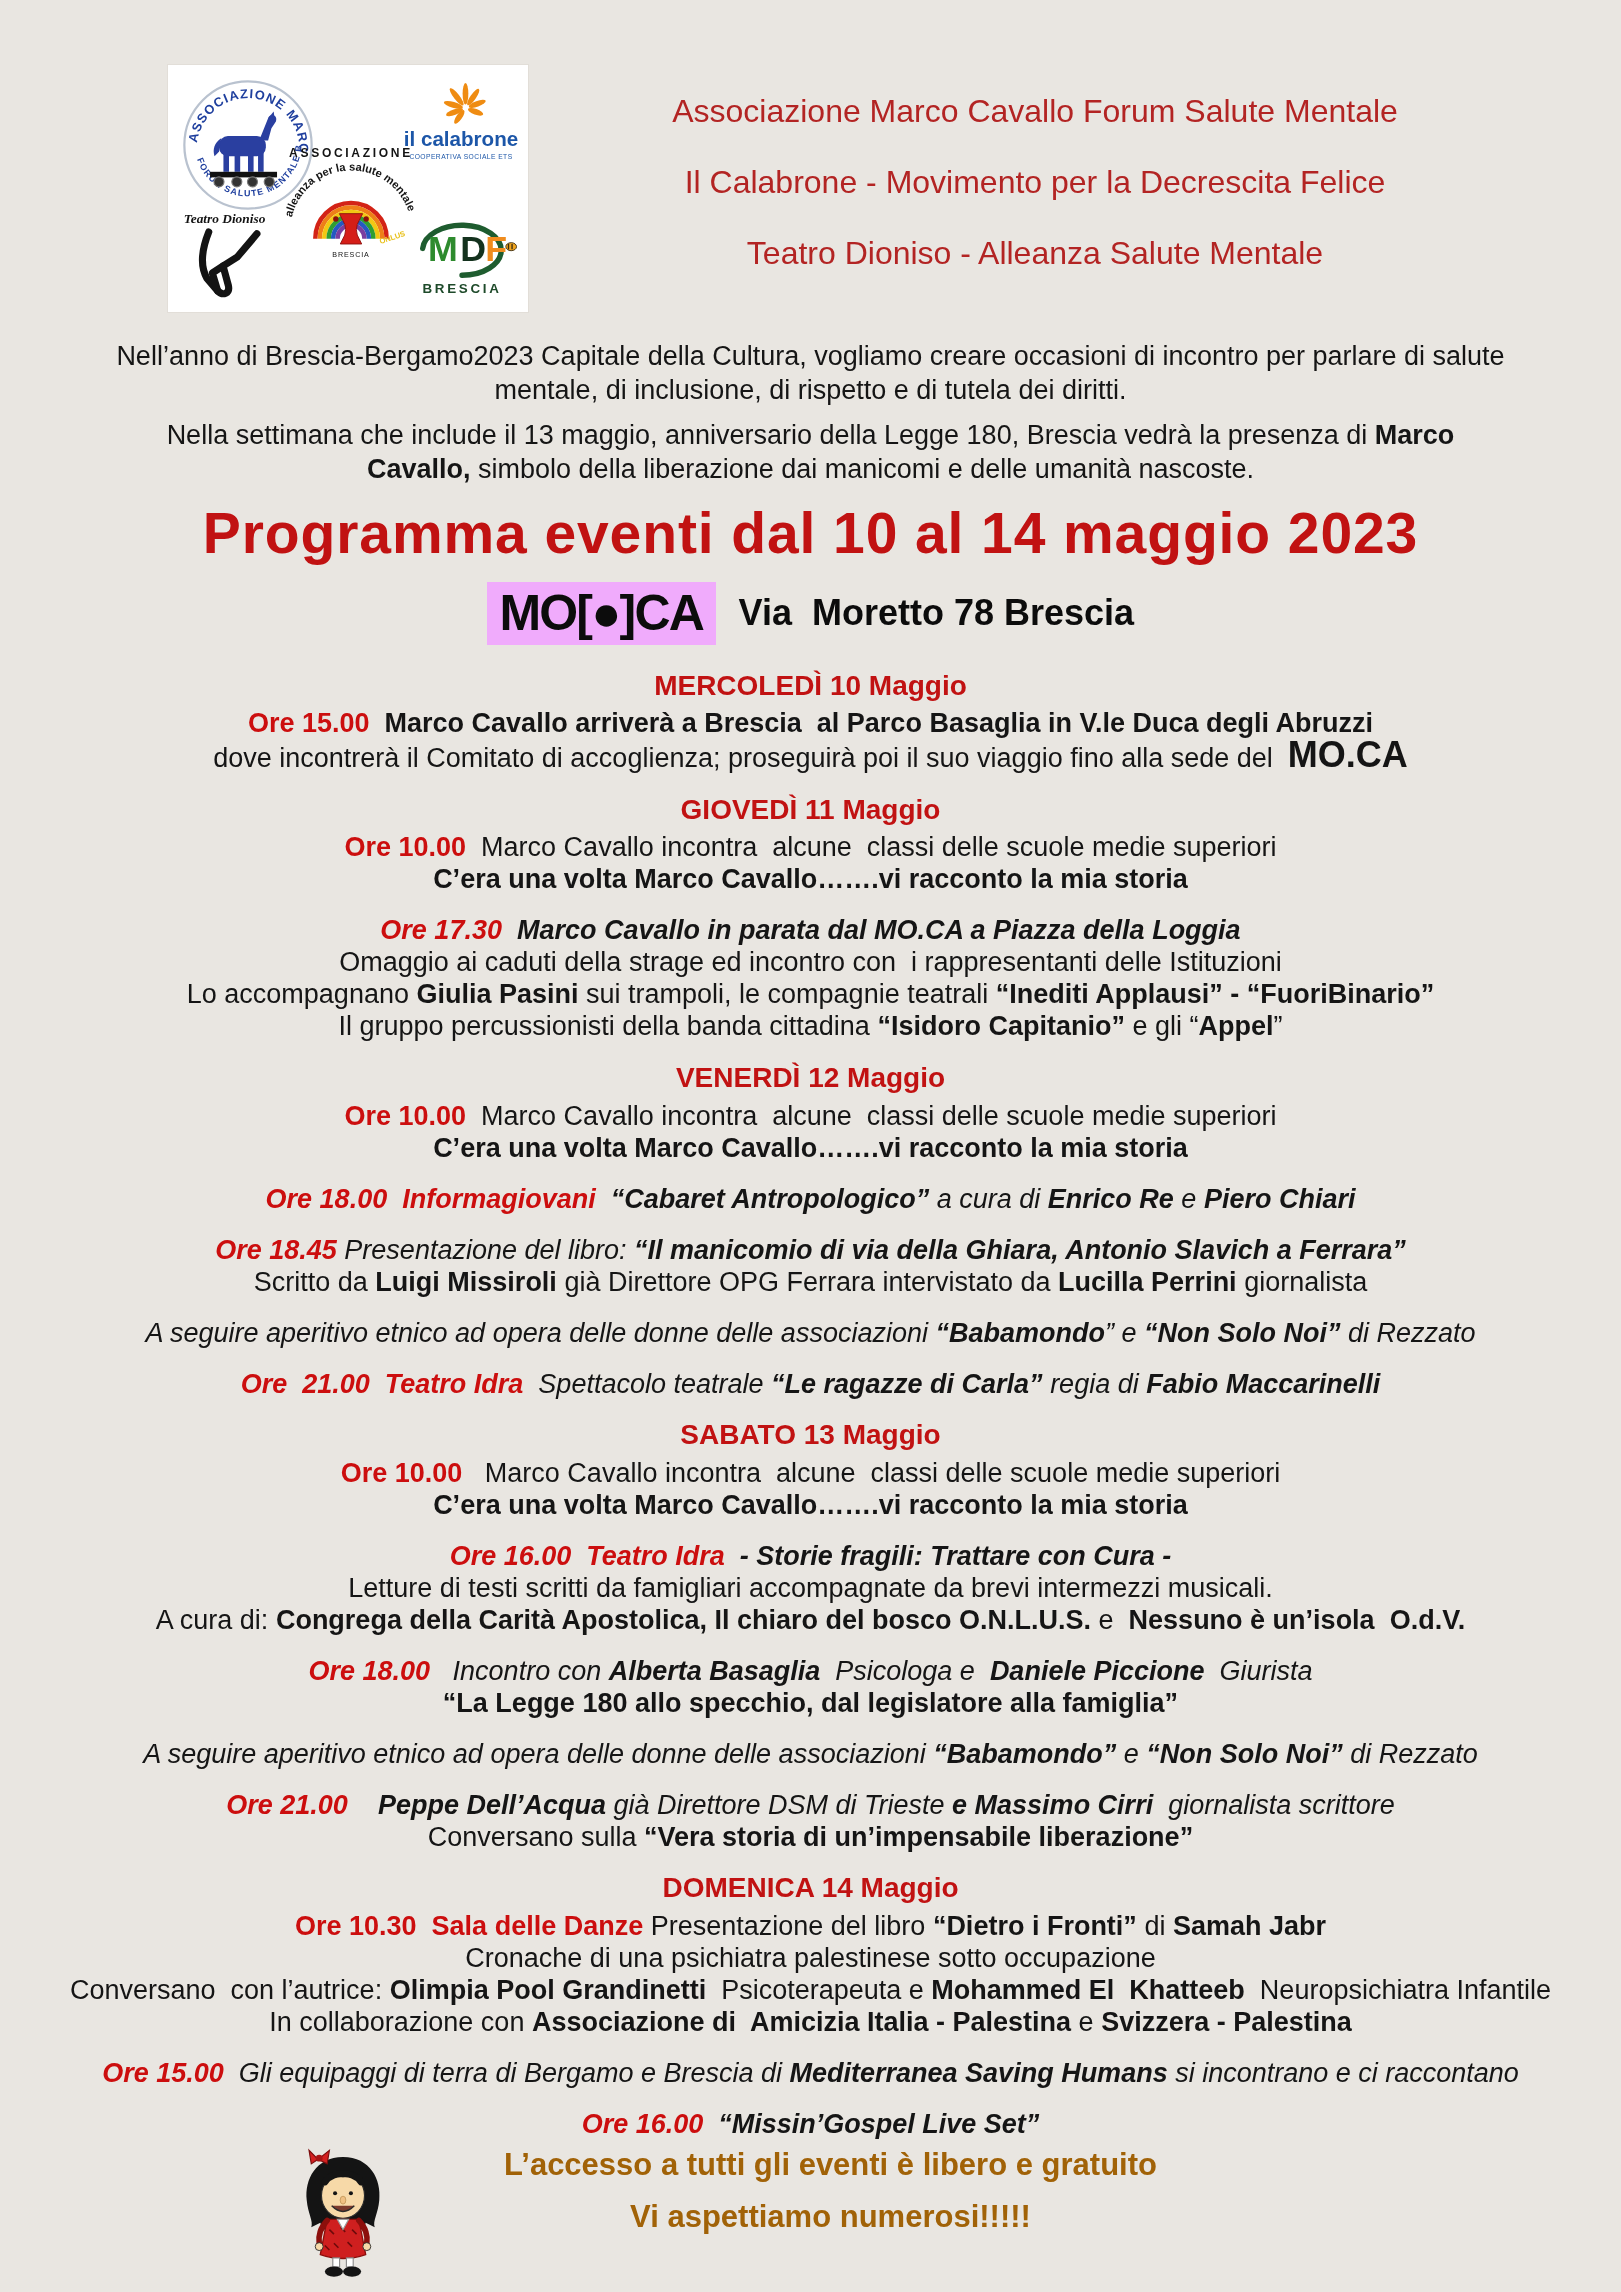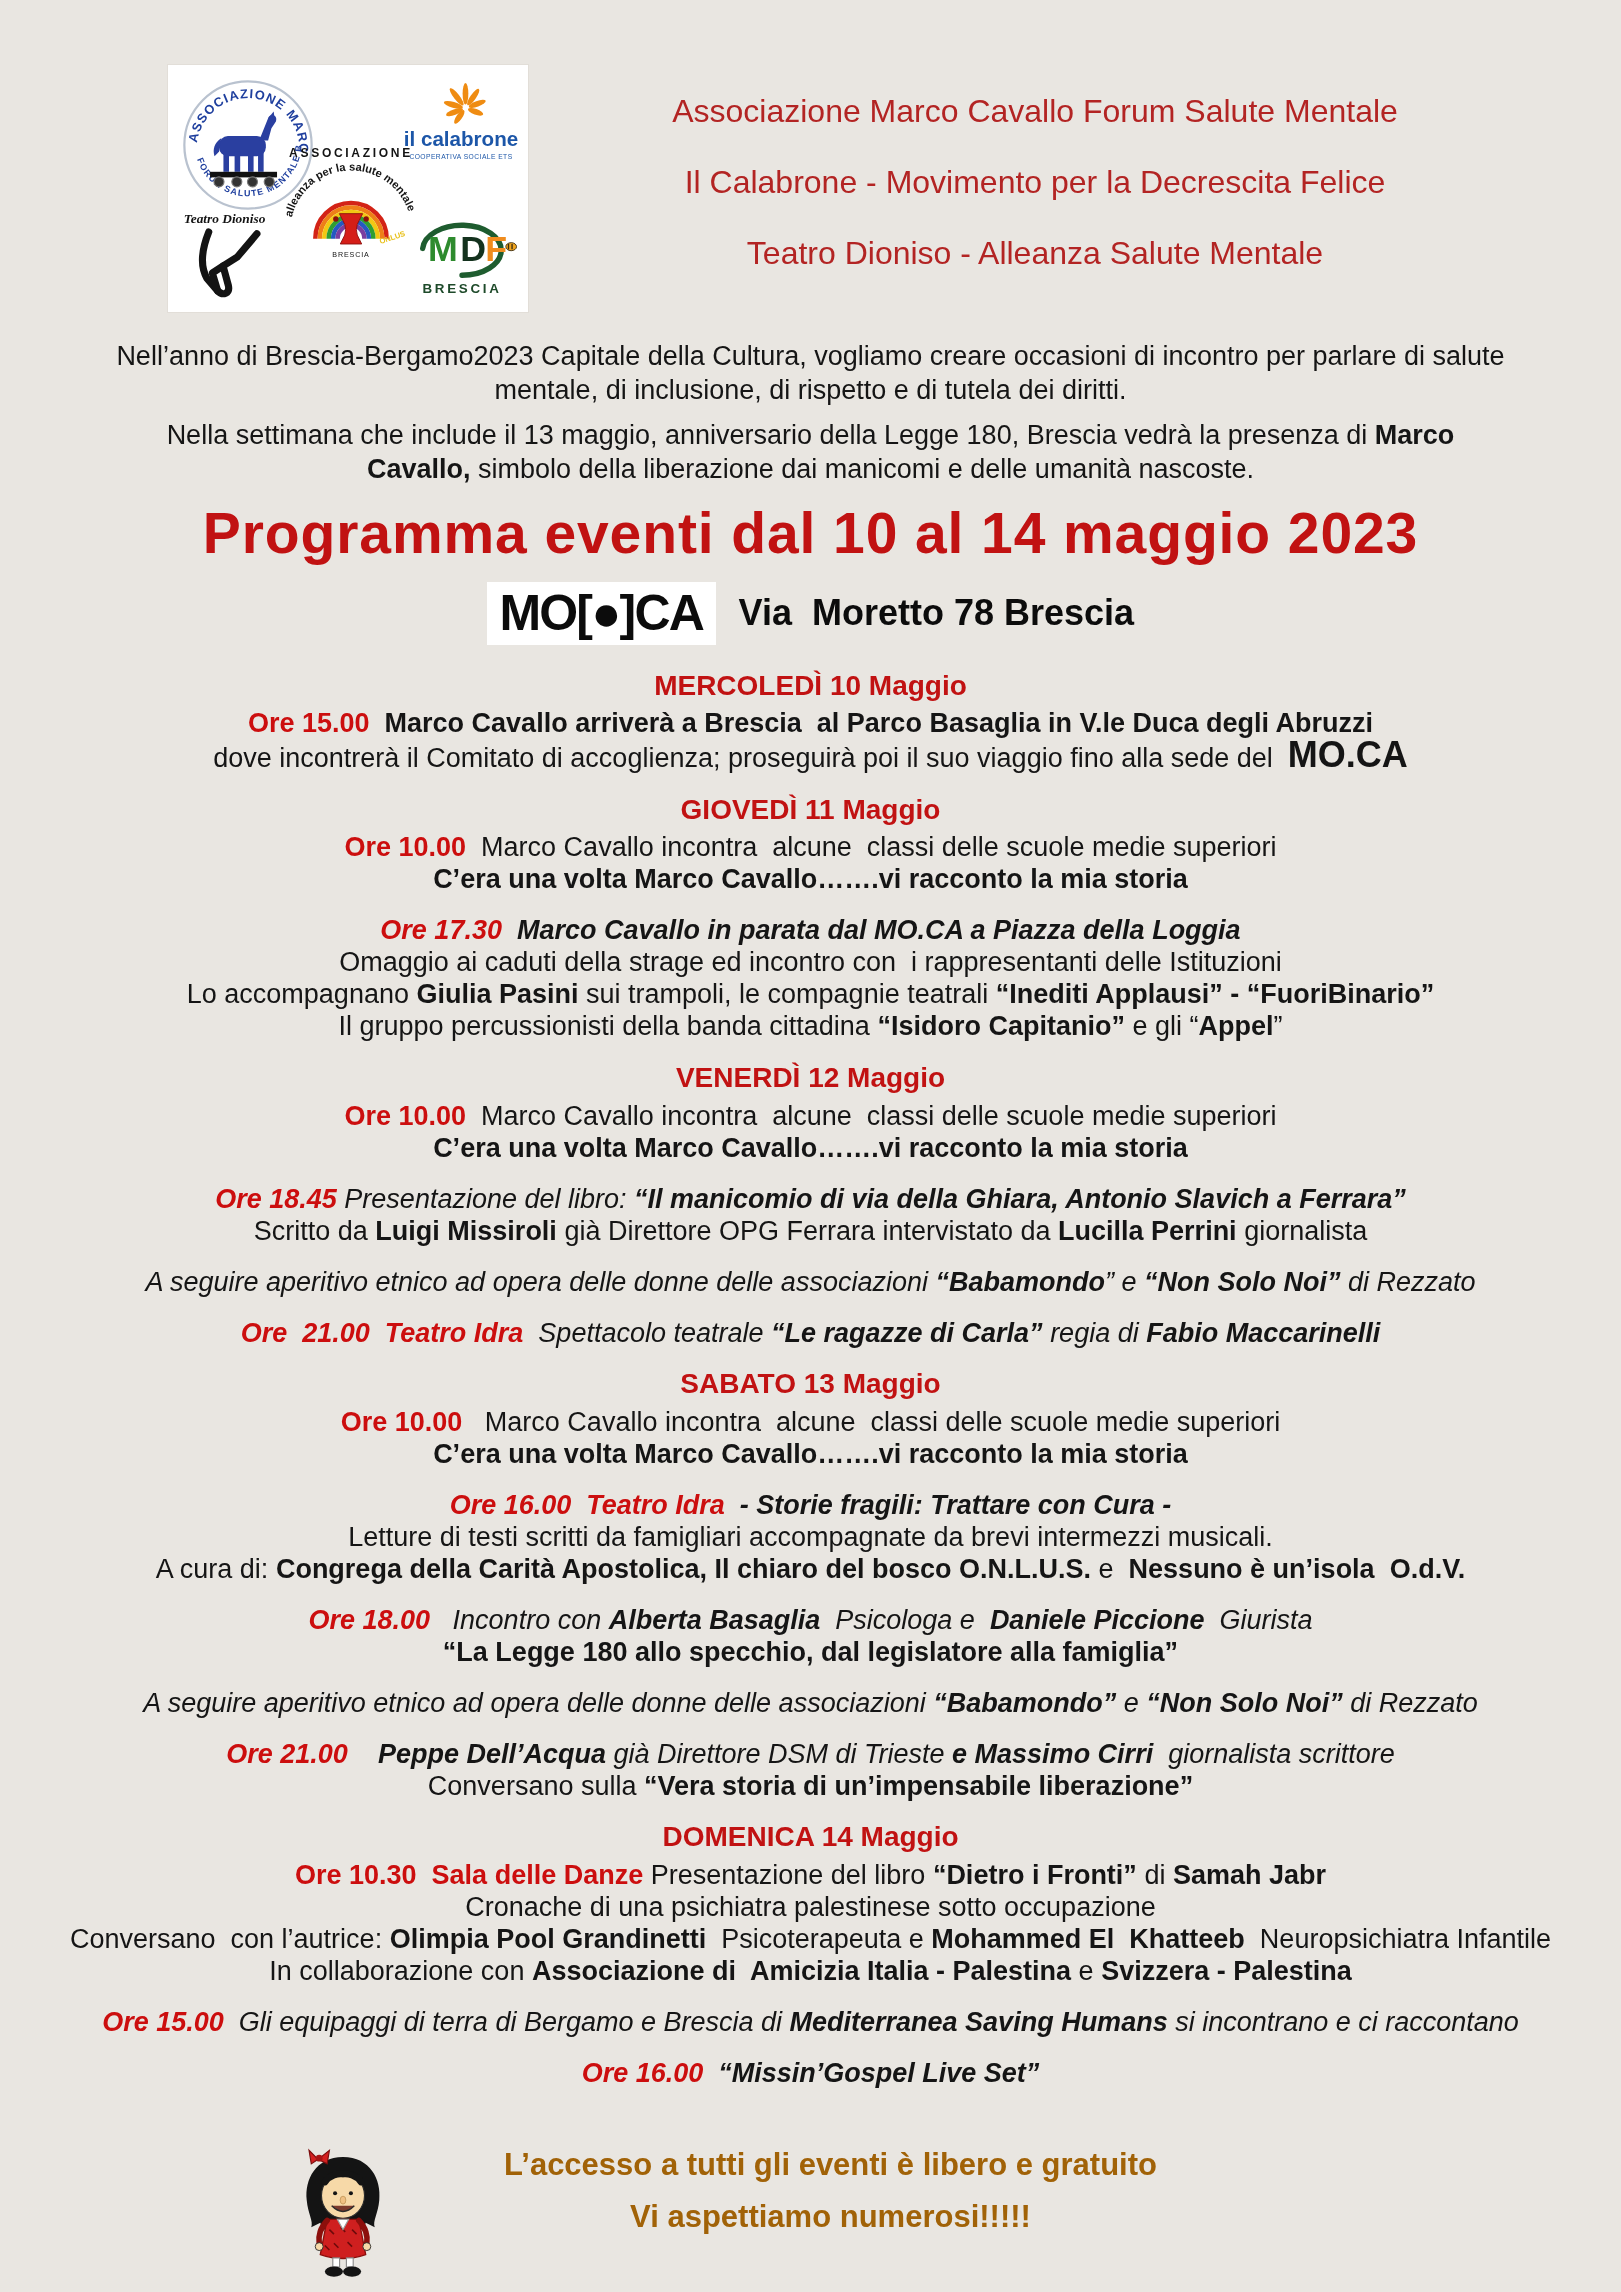--- a/index.html
+++ b/index.html
@@ -45,21 +45,21 @@
   .main-title{
     margin-top:14.3px;
     font-size:57px;font-weight:bold;color:var(--bright-red);
     letter-spacing:0.9px;
   }
   .venue-row{
     margin-top:9px;height:77px;
     display:flex;align-items:center;justify-content:center;gap:23px;
   }
   .moca-box{
-    background:#ffffff;padding:3.6px 12.5px;
+    background:#f0abfc;padding:3.6px 12.5px;
     font-size:50px;font-weight:800;letter-spacing:-1.8px;color:#0c0c0c;
     line-height:1.1;
   }
   .venue-address{font-size:36px;font-weight:bold;color:#0c0c0c;white-space:pre-wrap;}
   
   .day-header{
     margin-top:19.7px;margin-bottom:5.4px;
     font-size:28px;font-weight:bold;color:var(--bright-red);
   }
   .day:first-child .day-header{margin-top:18px;}
@@ -211,20 +211,21 @@
           <div class="event-line"><span class="seg-b">C’era una volta Marco Cavallo…….vi racconto la mia storia</span></div>
           <div class="event-line gap"><span class="seg-t">Ore 17.30</span><span class="seg-b">  Marco Cavallo in parata dal MO.CA a Piazza della Loggia</span></div>
           <div class="event-line"><span class="seg-r">Omaggio ai caduti della strage ed incontro con  i rappresentanti delle Istituzioni</span></div>
           <div class="event-line"><span class="seg-r">Lo accompagnano </span><span class="seg-b">Giulia Pasini</span><span class="seg-r"> sui trampoli, le compagnie teatrali </span><span class="seg-b">“Inediti Applausi” - “FuoriBinario”</span></div>
           <div class="event-line"><span class="seg-r">Il gruppo percussionisti della banda cittadina </span><span class="seg-b">“Isidoro Capitanio”</span><span class="seg-r"> e gli “</span><span class="seg-b">Appel</span><span class="seg-r">”</span></div>
         </section>
         <section class="day">
           <div class="day-header">VENERDÌ 12 Maggio</div>
           <div class="event-line"><span class="seg-t">Ore 10.00</span><span class="seg-r">  Marco Cavallo incontra  alcune  classi delle scuole medie superiori</span></div>
           <div class="event-line"><span class="seg-b">C’era una volta Marco Cavallo…….vi racconto la mia storia</span></div>
+          <div class="event-line gap"><span class="seg-t">Ore 18.00  Informagiovani</span><span class="seg-r">  </span><span class="seg-b">“Cabaret Antropologico”</span><span class="seg-r"> a cura di </span><span class="seg-b">Enrico Re</span><span class="seg-r"> e </span><span class="seg-b">Piero Chiari</span></div>
           <div class="event-line gap"><span class="seg-t">Ore 18.45</span><span class="seg-r"> Presentazione del libro: </span><span class="seg-b">“Il manicomio di via della Ghiara, Antonio Slavich a Ferrara”</span></div>
           <div class="event-line"><span class="seg-r">Scritto da </span><span class="seg-b">Luigi Missiroli</span><span class="seg-r"> già Direttore OPG Ferrara intervistato da </span><span class="seg-b">Lucilla Perrini</span><span class="seg-r"> giornalista</span></div>
           <div class="event-line gap"><span class="seg-r">A seguire aperitivo etnico ad opera delle donne delle associazioni </span><span class="seg-b">“Babamondo</span><span class="seg-r">” e </span><span class="seg-b">“Non Solo Noi”</span><span class="seg-r"> di Rezzato</span></div>
           <div class="event-line gap"><span class="seg-t">Ore  21.00  Teatro Idra</span><span class="seg-r">  Spettacolo teatrale </span><span class="seg-b">“Le ragazze di Carla”</span><span class="seg-r"> regia di </span><span class="seg-b">Fabio Maccarinelli</span></div>
         </section>
         <section class="day">
           <div class="day-header">SABATO 13 Maggio</div>
           <div class="event-line"><span class="seg-t">Ore 10.00</span><span class="seg-r">   Marco Cavallo incontra  alcune  classi delle scuole medie superiori</span></div>
           <div class="event-line"><span class="seg-b">C’era una volta Marco Cavallo…….vi racconto la mia storia</span></div>
           <div class="event-line gap"><span class="seg-t">Ore 16.00  Teatro Idra</span><span class="seg-b">  - Storie fragili: Trattare con Cura -</span></div>

